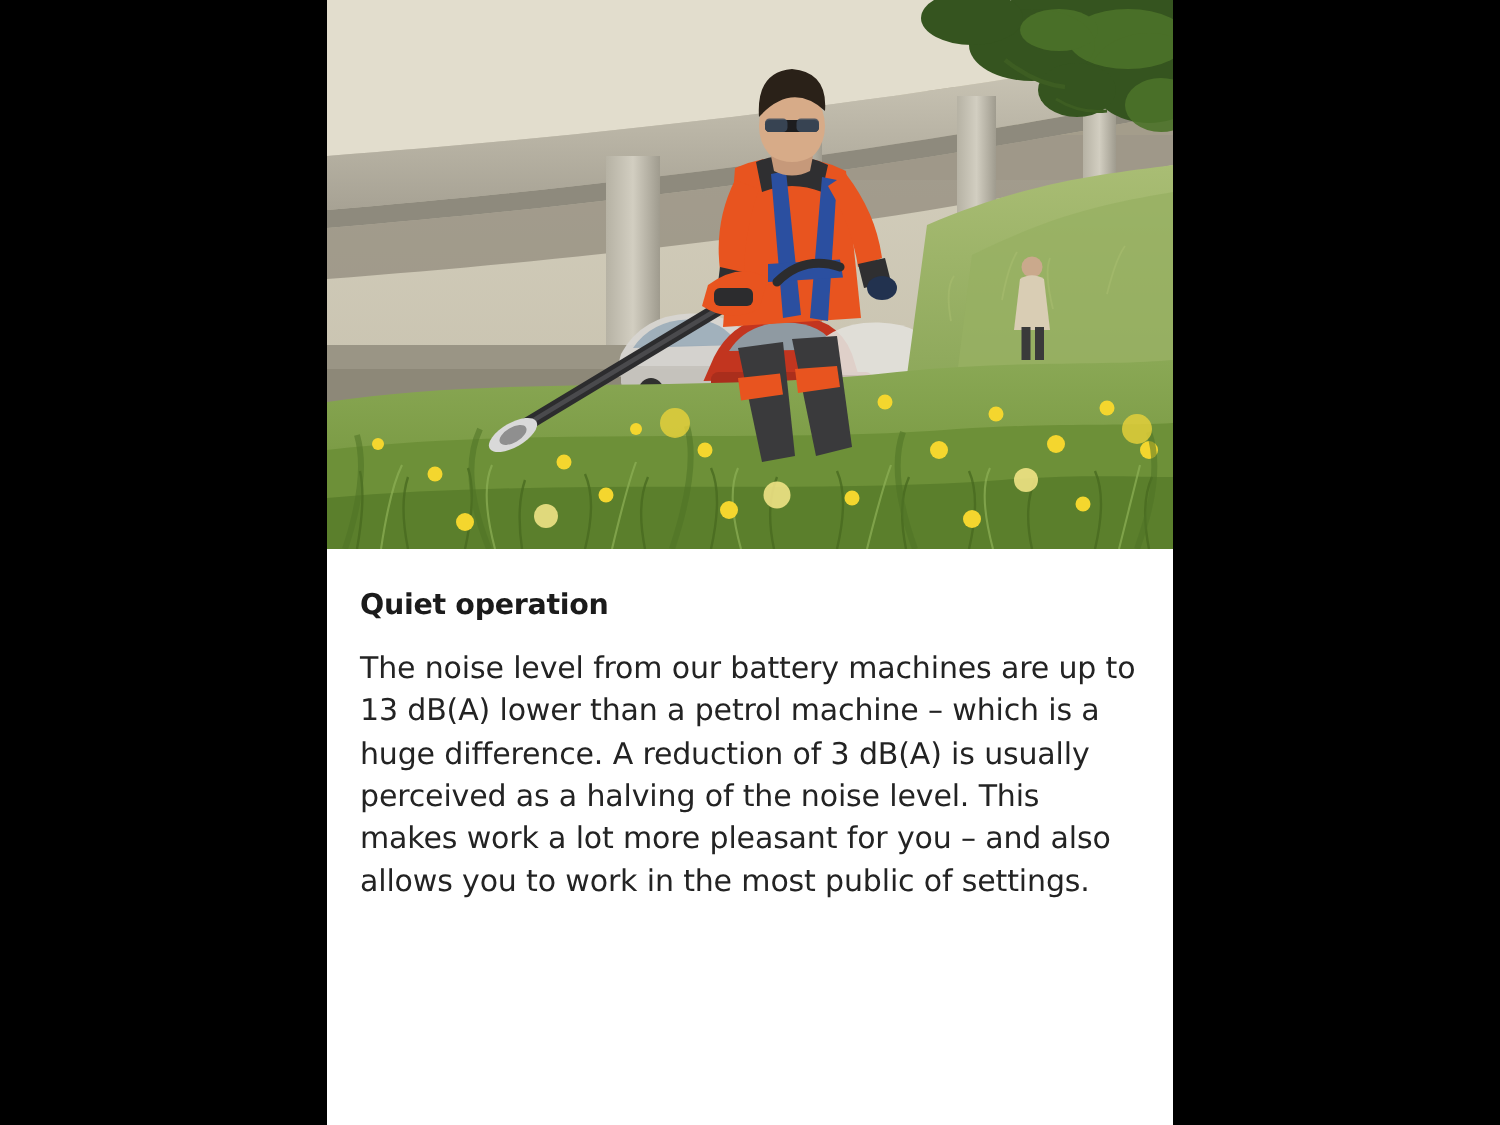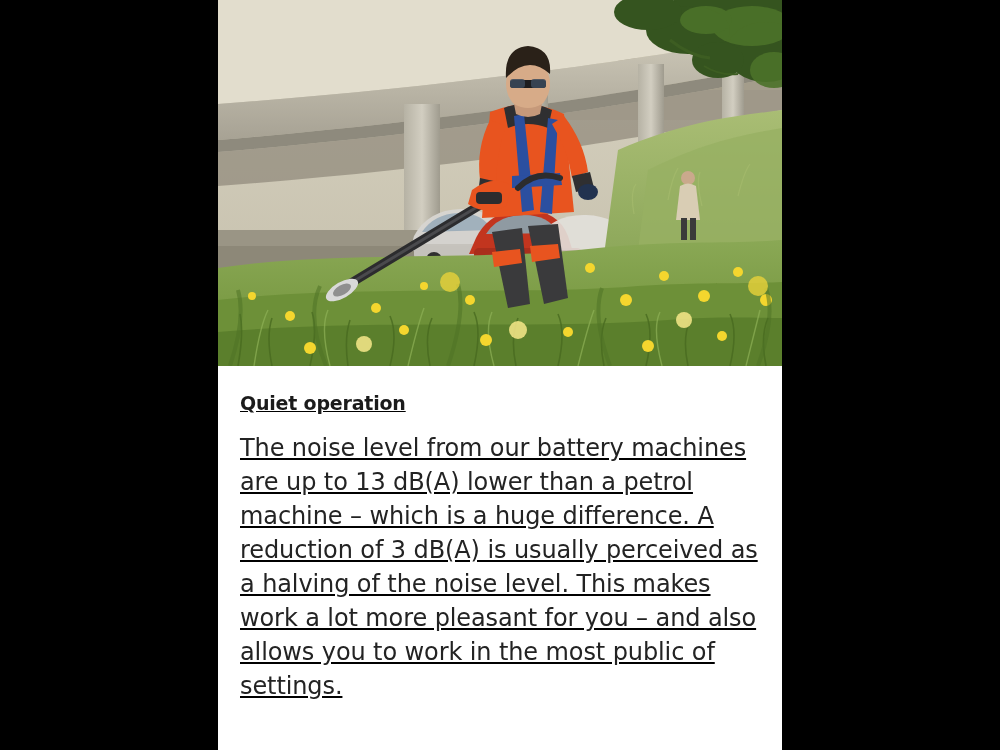--- a/index.html
+++ b/index.html
@@ -35,34 +35,33 @@
     overflow: hidden;
     background: #6f7a54;
   }
   .photo svg {
     display: block;
     width: 564px;
     height: 366px;
   }
   .text-area {
     padding: 26px 22px 0 22px;
-    text-decoration: underline;
   }
   .heading {
     font-family: "DejaVu Sans", sans-serif;
     font-size: 19px;
     font-weight: bold;
     color: #1b1b1b;
     letter-spacing: -0.2px;
     margin: 0 0 16px 0;
     line-height: 1.2;
   }
   .body-text {
     font-family: "DejaVu Sans", sans-serif;
-    font-size: 24px;
+    font-size: 20px;
     font-weight: 400;
     color: #232323;
     line-height: 1.42;
     letter-spacing: -0.1px;
     margin: 0;
     max-width: 530px;
   }
   .left-band, .right-band {
     position: absolute;
     top: 0;

